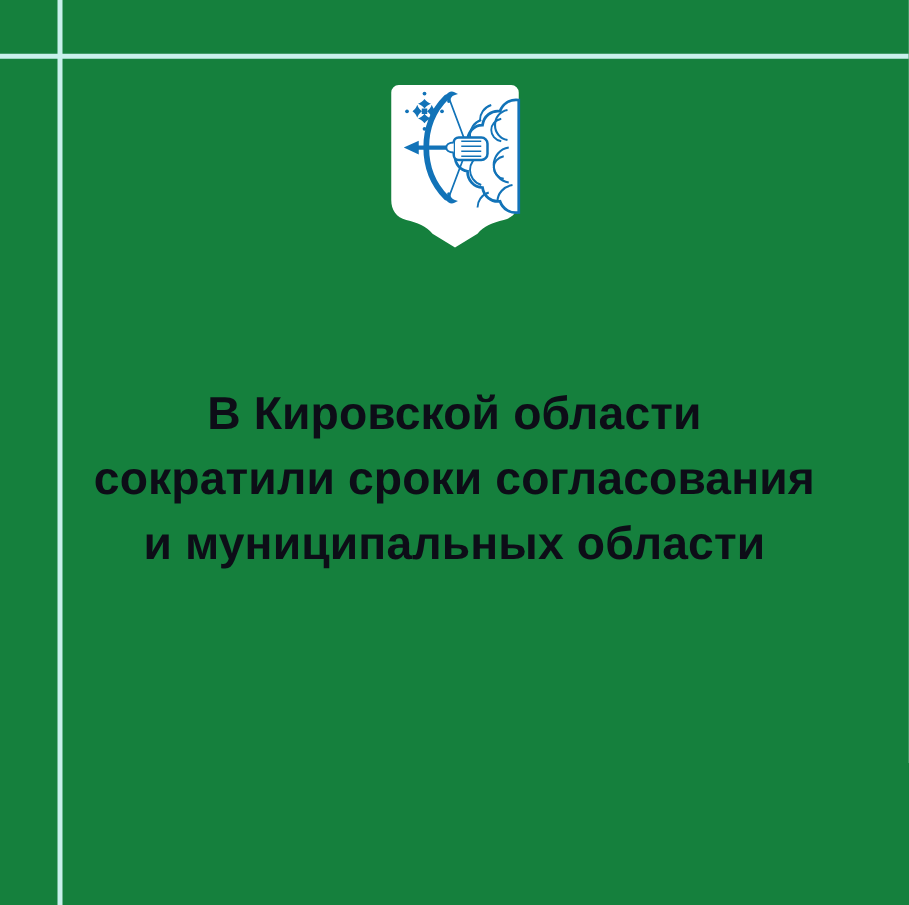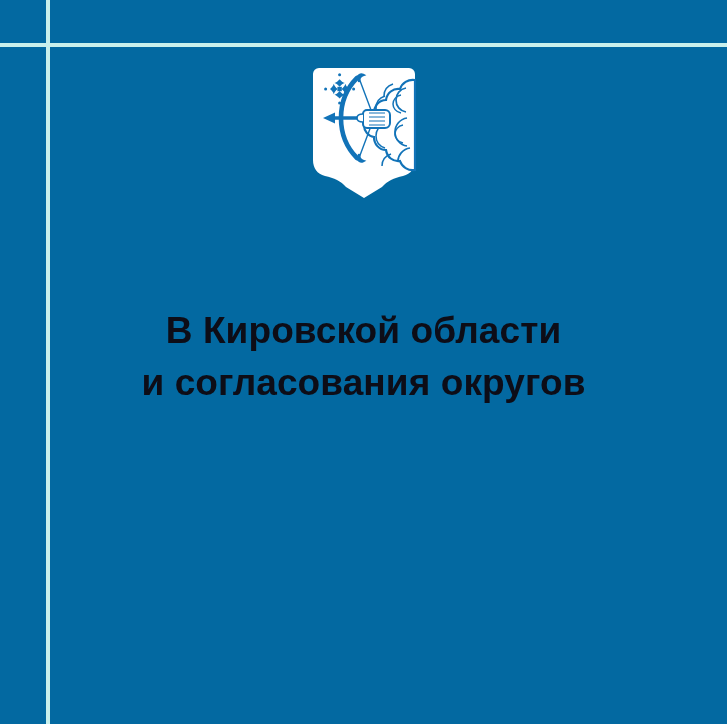--- a/index.html
+++ b/index.html
@@ -67,21 +67,21 @@
     letter-spacing: 0.1px;
   }
   #headline .hl-line {
     display: block;
     white-space: nowrap;
   }
 </style>
 </head>
 <body>
 
-<div id="card" style="background: #0369a1;">
+<div id="card" style="background: #15803d;">
 
   <div class="guide-h" style="background: rgb(201, 240, 236);"></div>
   <div class="guide-v" style="background: rgb(201, 240, 236);"></div>
 
   <div id="emblem-wrap">
     <svg viewBox="0 0 106 134" xmlns="http://www.w3.org/2000/svg" aria-hidden="true">
 
       <path d="M8 2
                h90
                a6 6 0 0 1 6 6
@@ -172,16 +172,17 @@
           <path d="M58 47 h16 M58 51 h16 M58 55 h16 M58 59 h16" fill="none" stroke="#1273b8" stroke-width="1.2"></path>
           <path d="M52 48 c-4 0 -6 2 -6 4 c0 2 2 4 6 4" fill="#ffffff" stroke="#1273b8" stroke-width="1.6"></path>
         </g>
 
       </g>
     </svg>
   </div>
 
   <div id="headline" style="color: rgb(13, 13, 23);">
     <span class="hl-line">В Кировской области</span>
-    <span class="hl-line">и согласования округов</span>
+    <span class="hl-line">сократили сроки согласования</span>
+    <span class="hl-line">и муниципальных области</span>
   </div>
 
 </div>
 
 </body></html>

